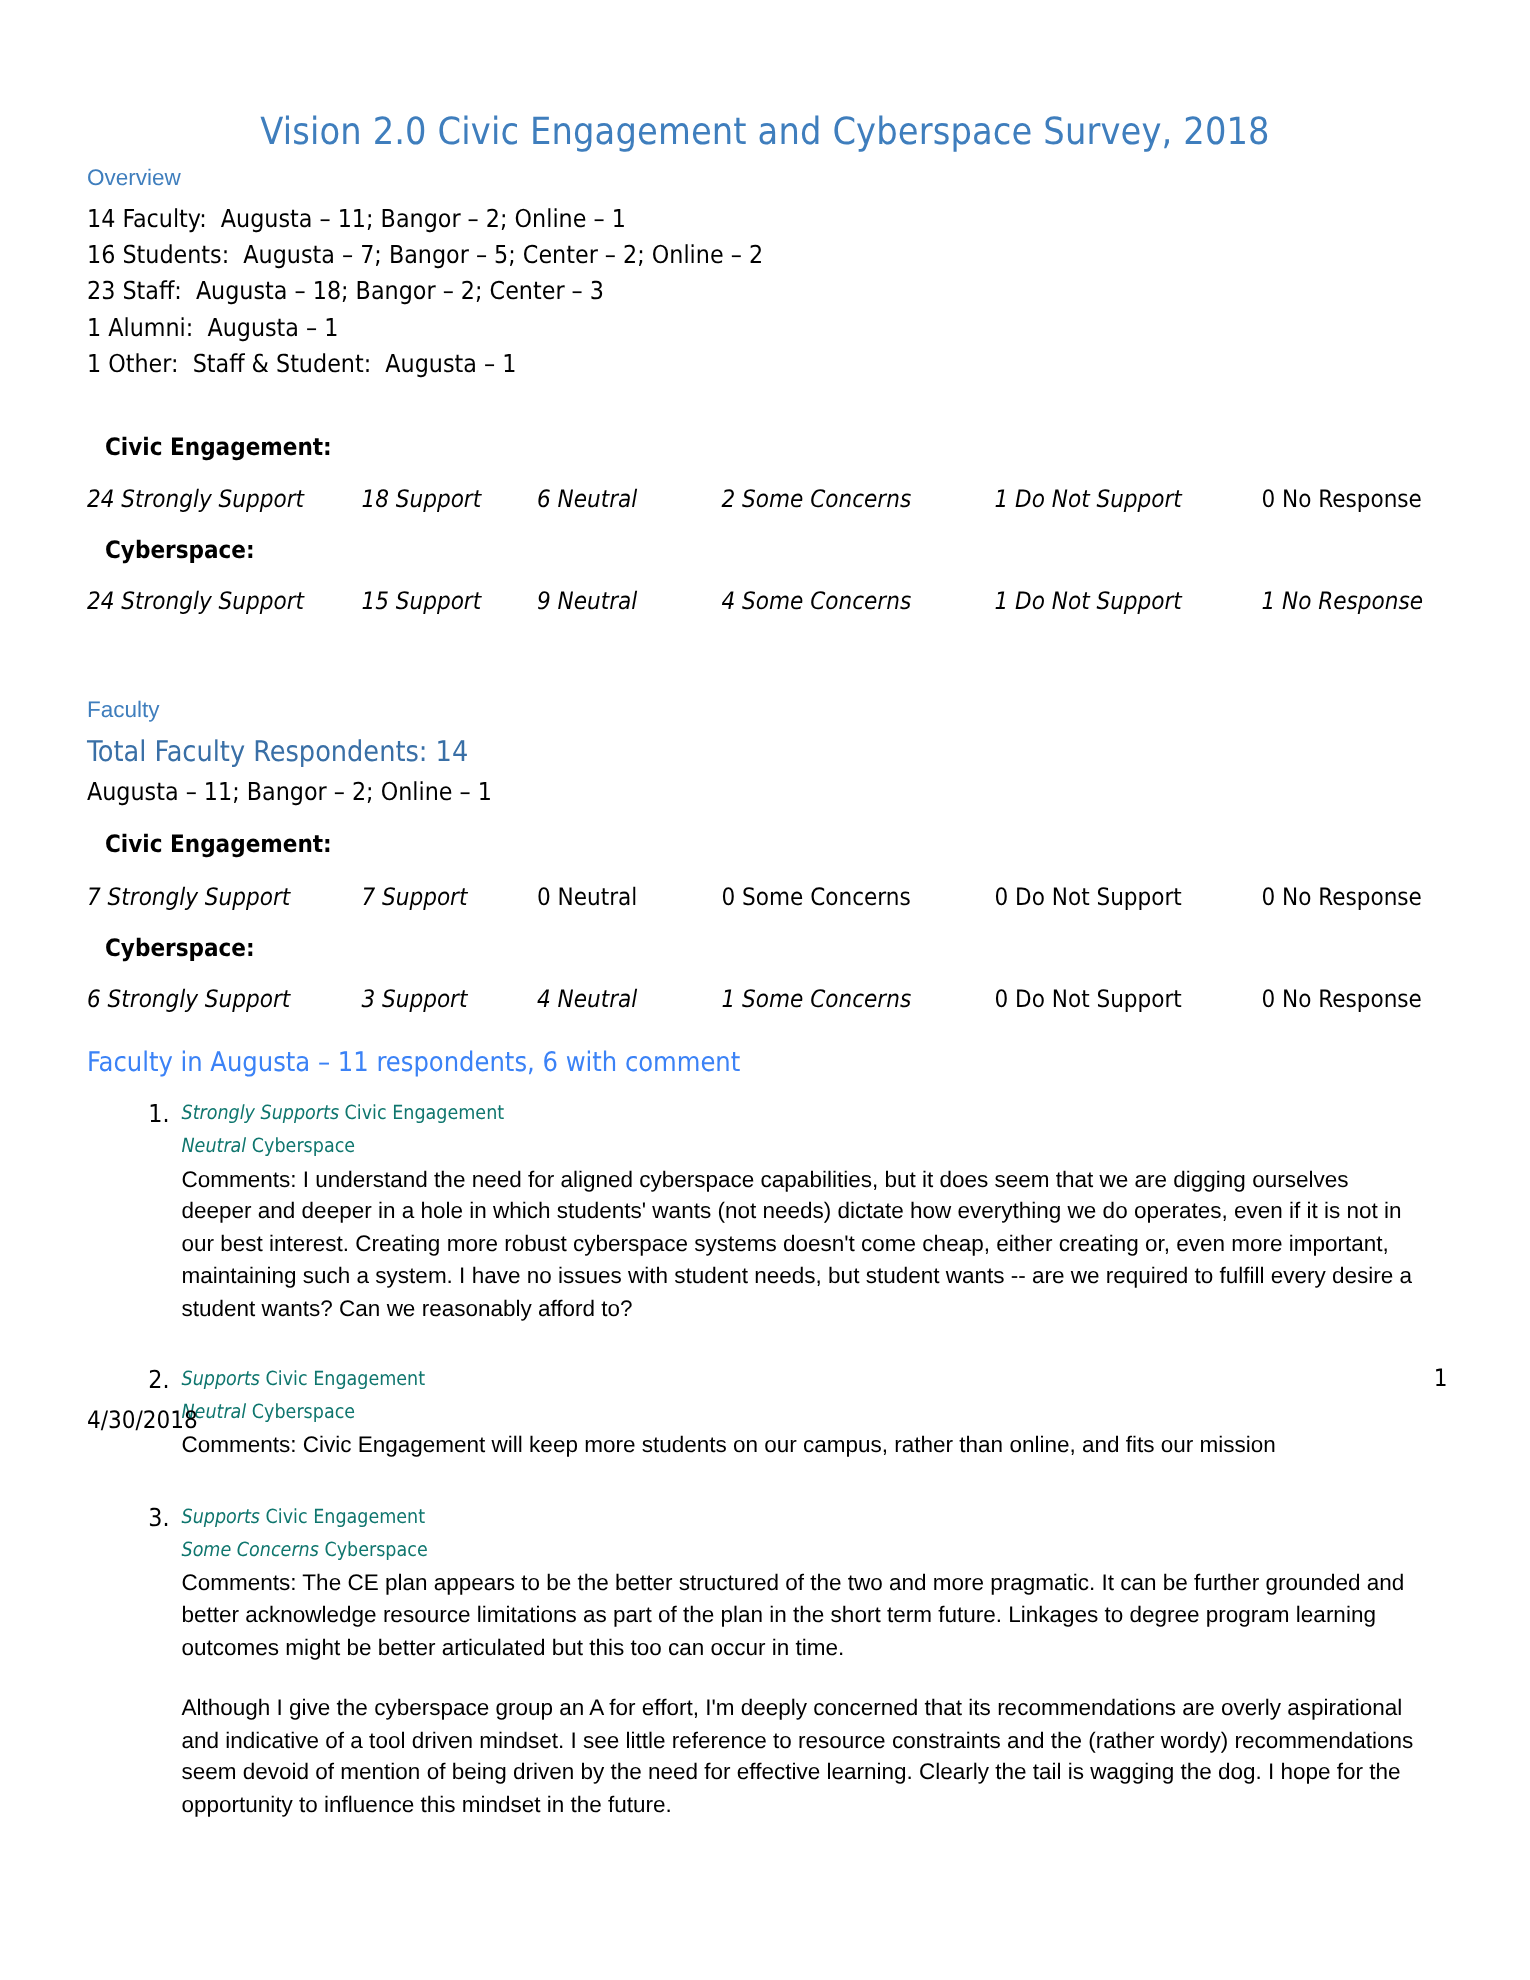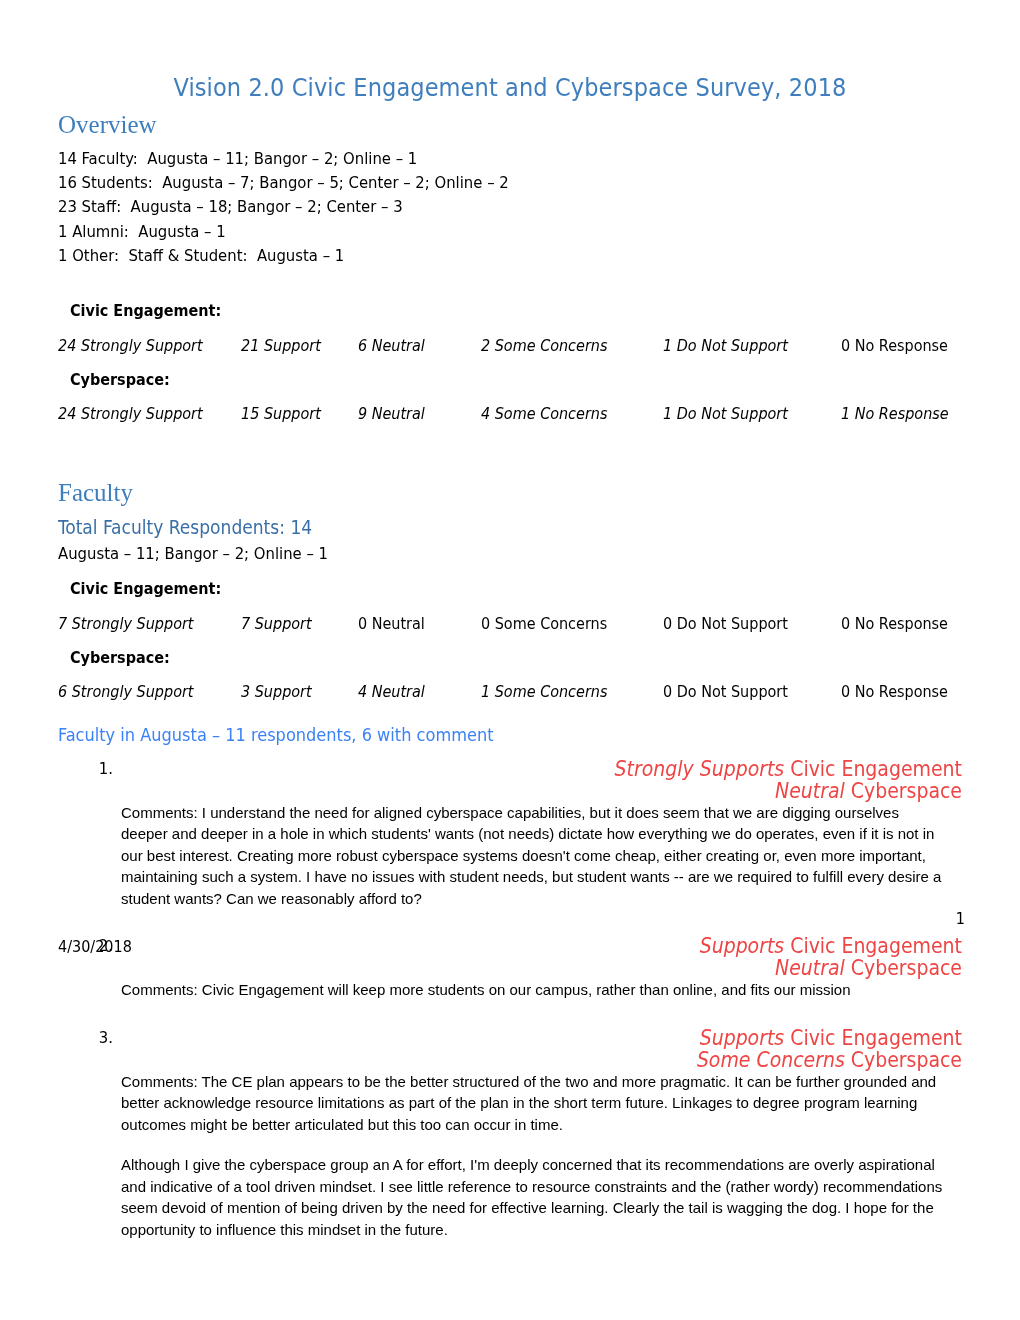--- a/index.html
+++ b/index.html
@@ -40,22 +40,22 @@
     font-size: 25px;
     font-weight: 400;
     color: #3F7EBD;
     text-align: center;
     letter-spacing: 0.1px;
     line-height: 1.25;
     margin: 0 0 6px 0;
     white-space: nowrap;
   }
   .h1 {
-    font-family: Liberation Serif, serif;
-    font-size: 25px;
+    font-family: Liberation Sans, sans-serif;
+    font-size: 15px;
     font-weight: 400;
     color: #3F7EBD;
     line-height: 1.3;
     margin: 0 0 5px 0;
   }
   .h2 {
     font-family: "DejaVu Sans Condensed", "Liberation Sans Narrow", "Liberation Sans", sans-serif;
     font-size: 19px;
     font-weight: 400;
     color: #396FA6;
@@ -133,25 +133,24 @@
     top: 0;
     width: 22px;
     text-align: right;
     font-family: "DejaVu Sans Condensed", "Liberation Sans Narrow", "Liberation Sans", sans-serif;
     font-size: 16.5px;
     line-height: 22px;
     color: #000;
   }
   .stance {
     font-family: "DejaVu Sans Condensed", "Liberation Sans Narrow", "Liberation Sans", sans-serif;
-    font-size: 21px;
+    font-size: 13px;
     line-height: 22px;
-    color: #ef4444;
-    margin: 0;
-    text-align: right;
+    color: #0f766e;
+    margin: 0;
   }
   .stance em { font-style: italic; }
   .comment-body {
     font-family: "Liberation Sans", sans-serif;
     font-size: 15px;
     line-height: 21.5px;
     color: #000;
     margin: 0;
     max-width: 828px;
     text-align: left;
@@ -194,21 +193,21 @@
       <div class="body-line">23 Staff:  Augusta – 18; Bangor – 2; Center – 3</div>
       <div class="body-line">1 Alumni:  Augusta – 1</div>
       <div class="body-line">1 Other:  Staff &amp; Student:  Augusta – 1</div>
     </div>
 
     <div class="spacer-md"></div>
 
     <div class="label-bold">Civic Engagement:</div>
     <div class="stat-row">
       <span class="stat-cell c0 it">24 Strongly Support</span>
-      <span class="stat-cell c1 it">21 Support</span>
+      <span class="stat-cell c1 it">18 Support</span>
       <span class="stat-cell c2 it">6 Neutral</span>
       <span class="stat-cell c3 it">2 Some Concerns</span>
       <span class="stat-cell c4 it">1 Do Not Support</span>
       <span class="stat-cell c5">0 No Response</span>
     </div>
 
     <div class="label-bold">Cyberspace:</div>
     <div class="stat-row">
       <span class="stat-cell c0 it">24 Strongly Support</span>
       <span class="stat-cell c1 it">15 Support</span>

